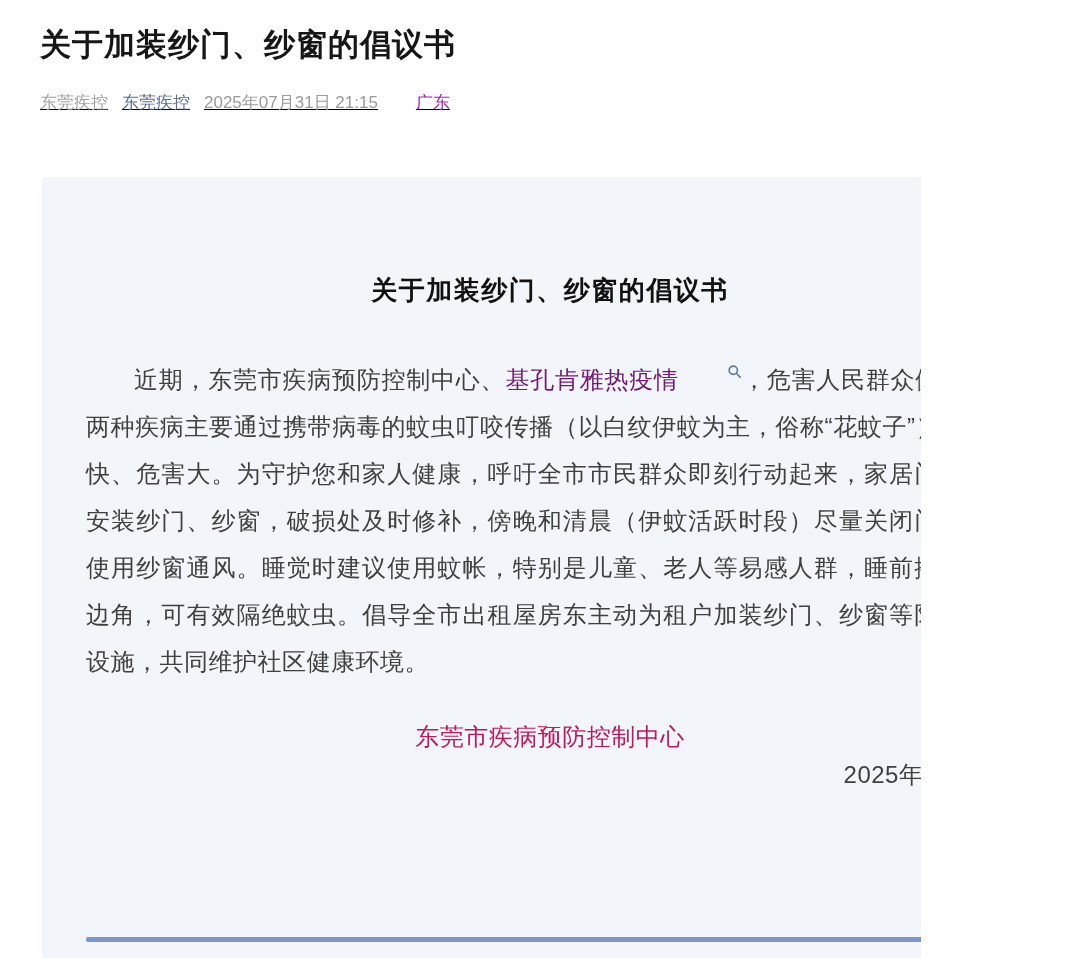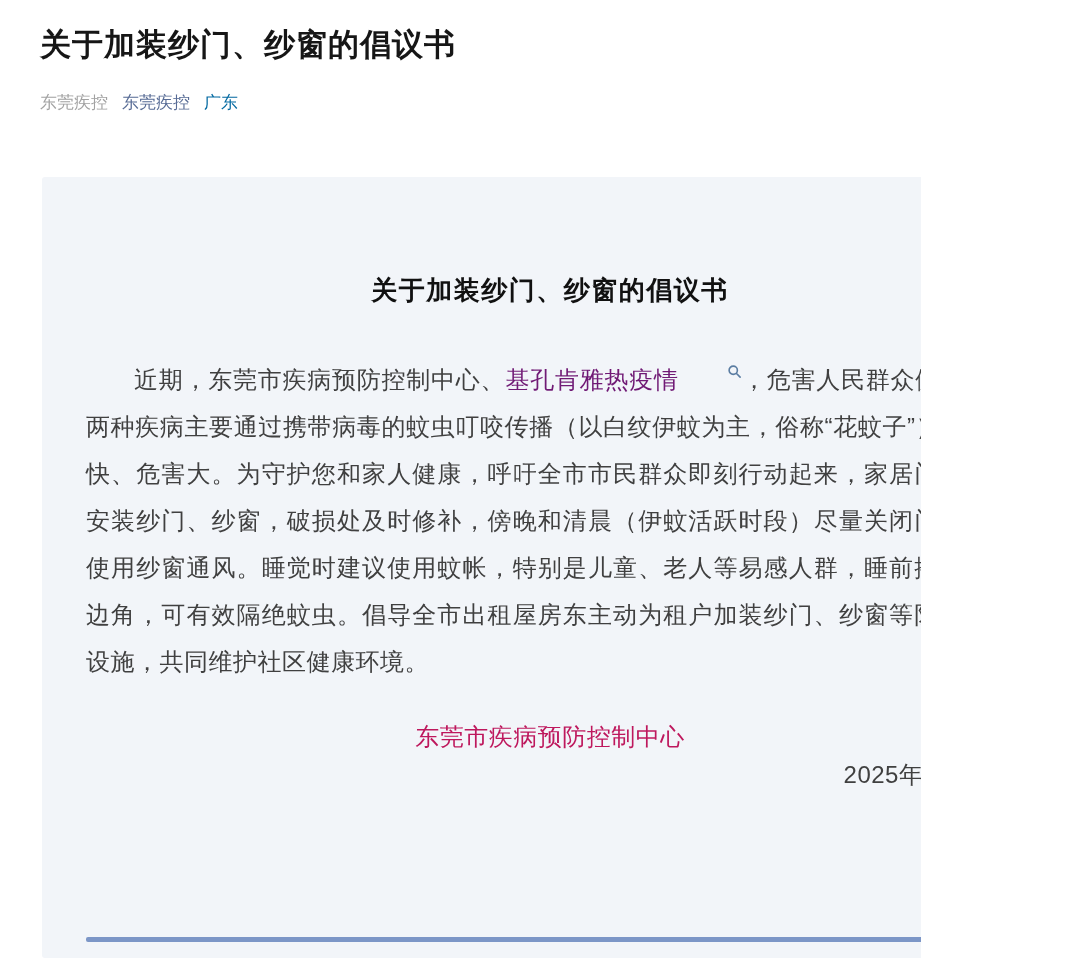--- a/index.html
+++ b/index.html
@@ -31,25 +31,26 @@
     letter-spacing: 1px;
   }
   .byline {
     margin-top: 25px;
     display: flex;
     align-items: center;
     gap: 14px;
     font-size: 17px;
     line-height: 24px;
     white-space: nowrap;
+    text-decoration: underline;
   }
   .byline .nickname { color: #a2a2a2; }
   .byline .account  { color: #576b95; text-decoration: none; cursor: pointer; }
   .byline .time     { color: #9a9a9a; }
-  .byline .location { color: #0369a1; }
+  .byline .location { color: #a21caf; margin-left: 24px; }
   
   .notice-card {
     position: absolute;
     left: 42px;
     top: 177px;
     width: 1016px;
     bottom: 0;
     box-sizing: border-box;
     background: #f2f5f9;
     border-radius: 3px;
@@ -121,20 +122,21 @@
 </head>
 <body>
 
 <div class="page">
 
   <div class="header">
     <h1 class="page-title">关于加装纱门、纱窗的倡议书</h1>
     <div class="byline">
       <span class="nickname">东莞疾控</span>
       <a class="account">东莞疾控</a>
+      <span class="time">2025年07月31日 21:15</span>
       <span class="location">广东</span>
     </div>
   </div>
 
   <div class="notice-card">
     <h2 class="notice-title">关于加装纱门、纱窗的倡议书</h2>
 
 
     <p class="body-para">
       <span>近期，东莞市疾病预防控制中心、</span><a class="entity-link"><span>基孔肯雅热疫情</span><span class="sup-search"><svg width="15" height="15" viewBox="0 0 24 24" aria-hidden="true">

